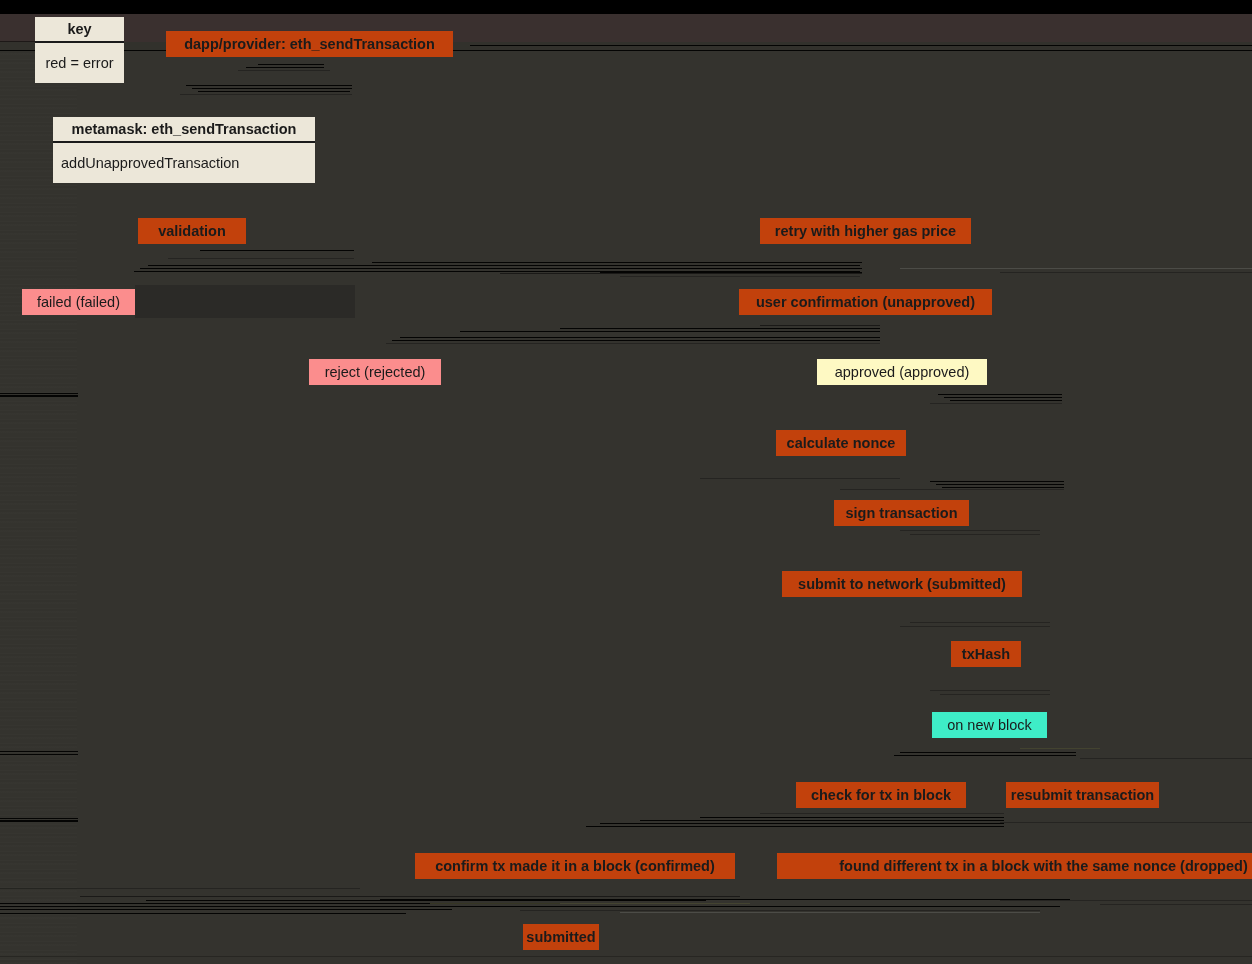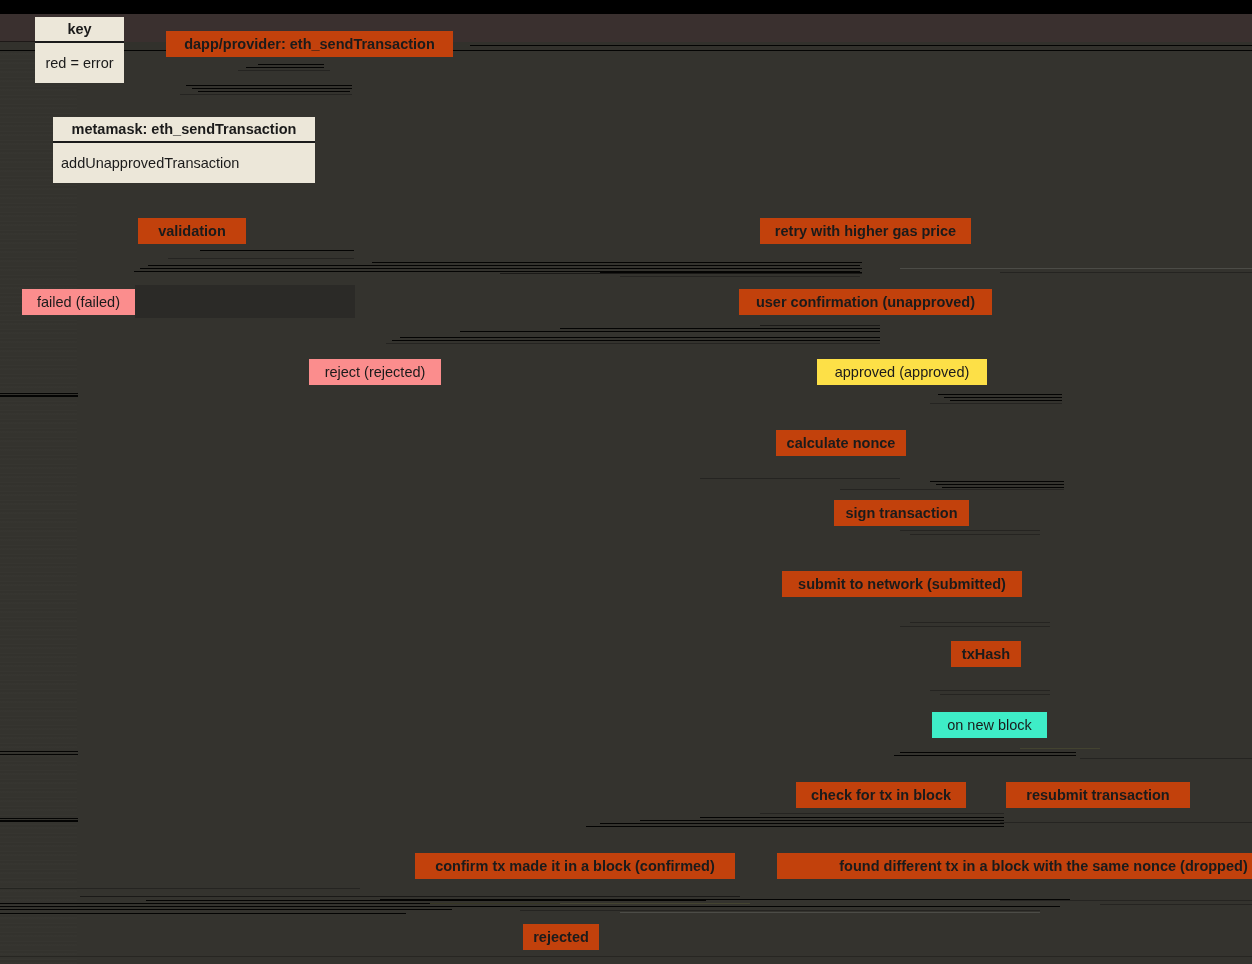--- a/index.html
+++ b/index.html
@@ -60,21 +60,21 @@
     display: flex;
     align-items: center;
     justify-content: center;
     white-space: nowrap;
     box-sizing: border-box;
     padding: 0 10px;
     height: 26px;
   }
   .node.bold { font-weight: bold; }
   .node.red   { background: #fb8d8d; }
-  .node.green { background: #fde047; text-align: center; }
+  .node.green { background: #fef9c3; text-align: center; }
   .node.cyan  { background: #3eedc7; }
 
   
   .composite {
     position: absolute;
     background: #ece7d9;
     box-sizing: border-box;
   }
   .composite .title {
     height: 26px;
@@ -254,21 +254,21 @@
   <div class="node bold" style="left:834px; top:500px; width:135px;">sign transaction</div>
 
   <div class="node bold" style="left:782px; top:571px; width:240px;">submit to network (submitted)</div>
 
   <div class="node bold" style="left:951px; top:641px; width:70px;">txHash</div>
 
   <div class="node cyan" style="left:932px; top:712px; width:115px;">on new block</div>
 
   <div class="node bold" style="left:796px; top:782px; width:170px;">check for tx in block</div>
 
-  <div class="node bold" style="left:1006px; top:782px; width:184px;">resubmit transaction</div>
+  <div class="node bold" style="left:1006px; top:782px; width:153px;">resubmit transaction</div>
 
   <div class="node bold" style="left:415px; top:853px; width:320px;">confirm tx made it in a block (confirmed)</div>
 
   <div class="node bold" style="left:777px; top:853px; width:533px;">found different tx in a block with the same nonce (dropped)</div>
 
-  <div class="node bold" style="left:523px; top:924px; width:76px;">rejected</div>
+  <div class="node bold" style="left:523px; top:924px; width:76px;">submitted</div>
 
 </div>
 
 </body></html>

